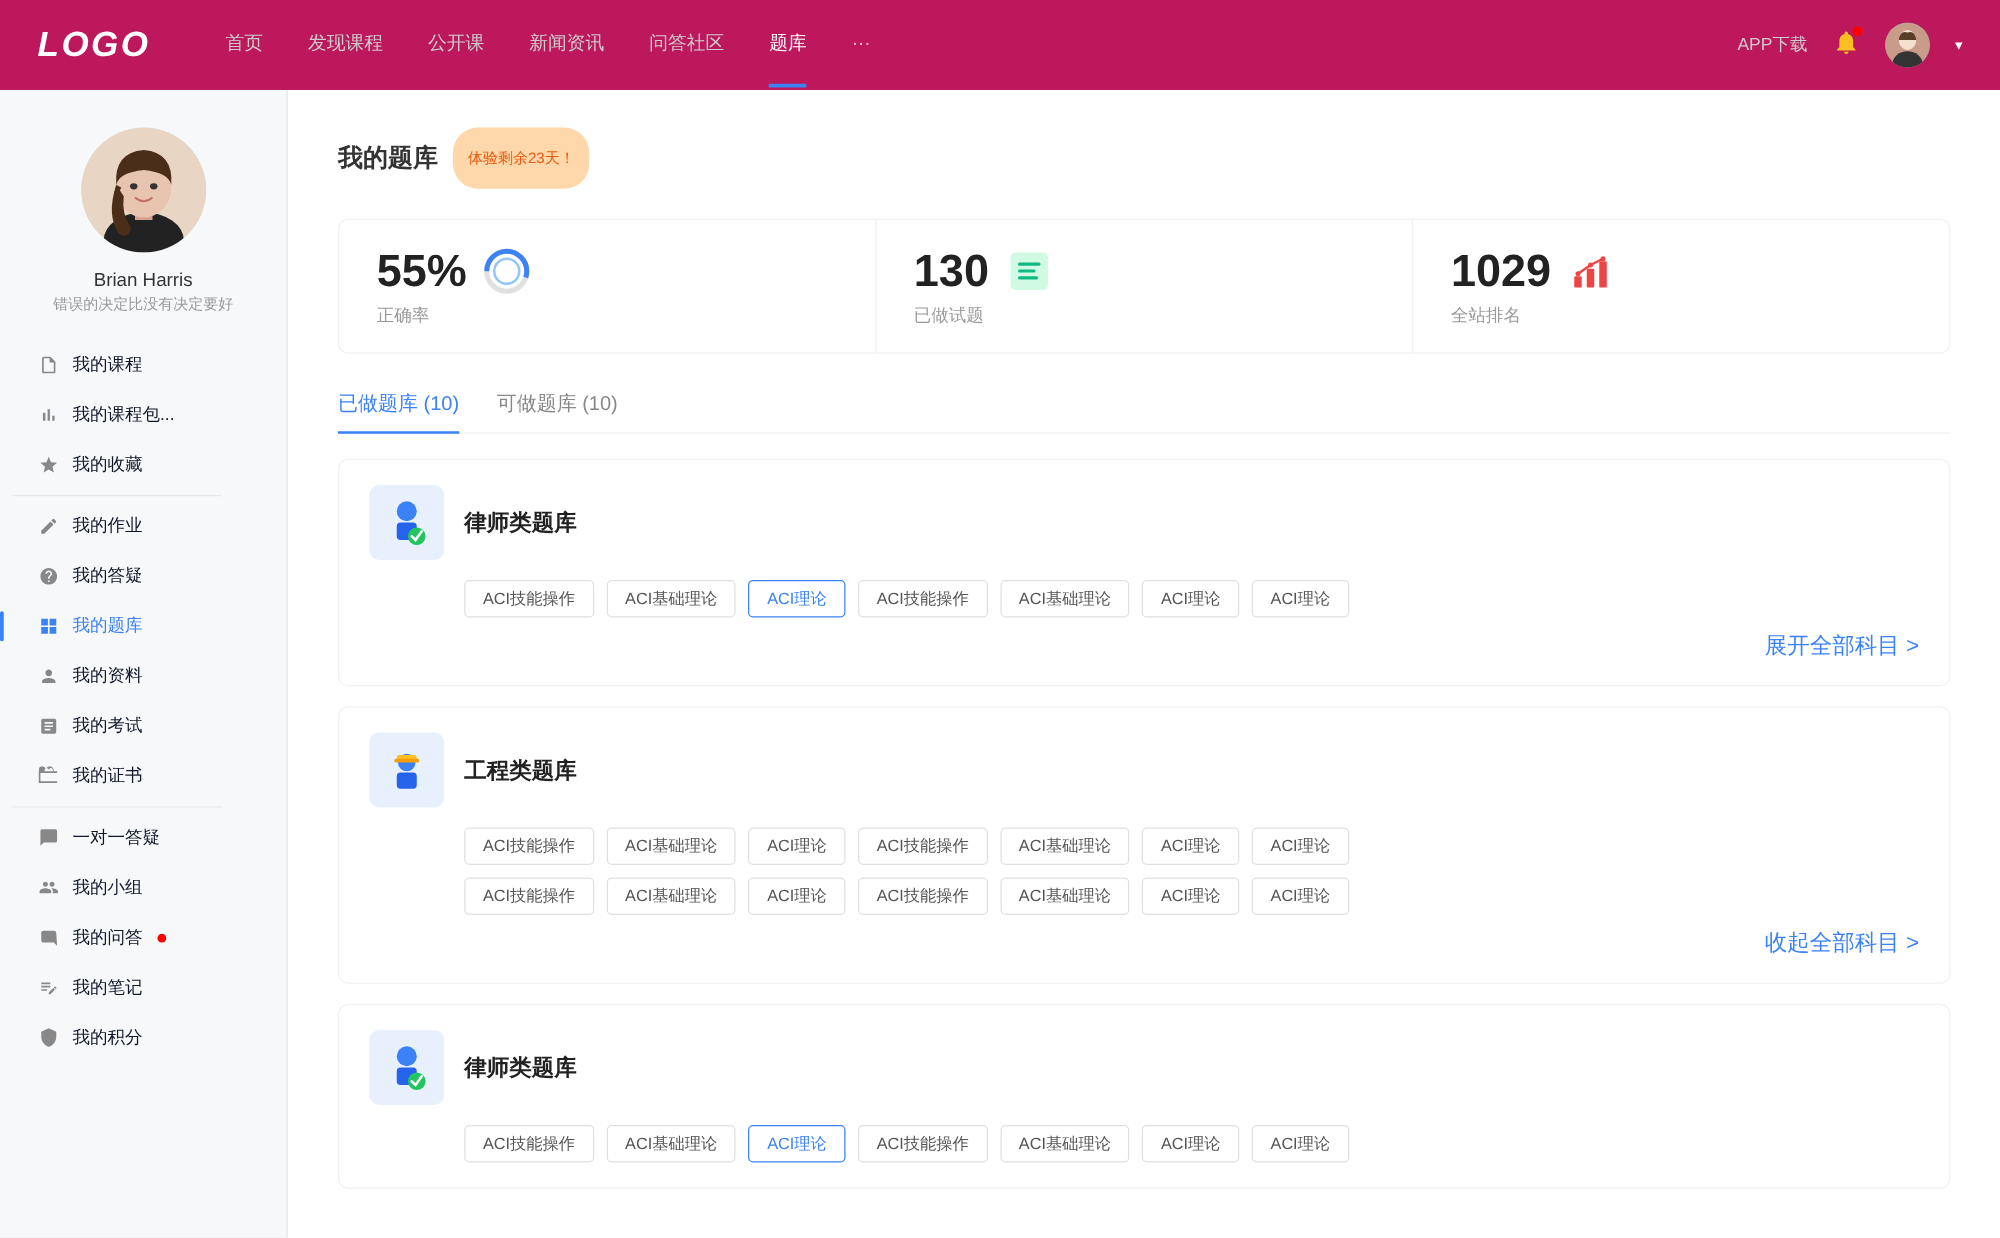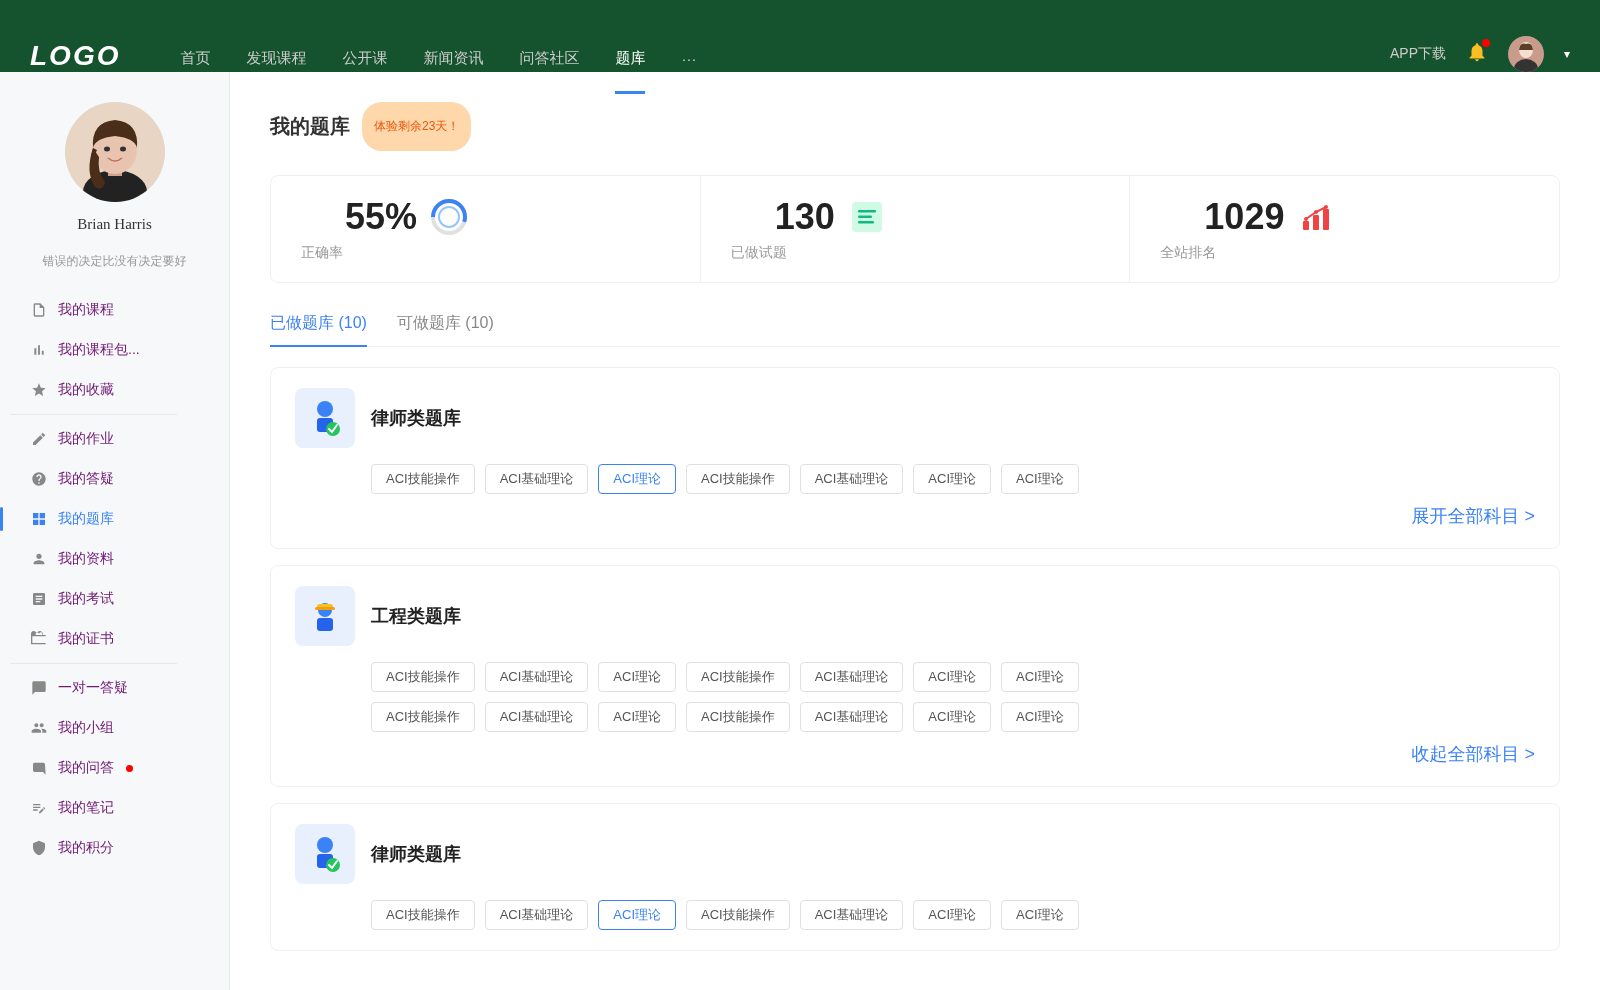--- a/index.html
+++ b/index.html
@@ -1,23 +1,23 @@
 <!DOCTYPE html>
 <html><head>
   <meta charset="utf-8">
   <style>
     * { margin: 0; padding: 0; box-sizing: border-box; }
     body { font-family: -apple-system, BlinkMacSystemFont, 'PingFang SC', 'Microsoft YaHei', sans-serif; background: #f0f2f5; width: 1600px; height: 990px; overflow: hidden; }
 
     
     .navbar {
-      background: #14532d;
+      background: #be185d;
       height: 72px;
       display: flex;
-      align-items: flex-end;
+      align-items: center;
       padding: 0 30px;
       color: white;
       position: relative;
       z-index: 10;
     }
     .navbar-logo {
       font-size: 28px;
       font-weight: 900;
       color: white;
       letter-spacing: 2px;
@@ -113,22 +113,21 @@
       background: #ddd;
       margin-bottom: 14px;
       display: flex;
       align-items: center;
       justify-content: center;
     }
     .sidebar-name {
       font-size: 15px;
       font-weight: 500;
       color: #333;
-      margin-bottom: 20px;
-      font-family: Liberation Serif, serif;
+      margin-bottom: 2px;
     }
     .sidebar-motto {
       font-size: 12px;
       color: #999;
       margin-bottom: 20px;
       text-align: center;
       padding: 0 20px;
     }
     .sidebar-divider {
       width: 80%;
@@ -139,21 +138,21 @@
     .sidebar-menu {
       width: 100%;
       padding: 0 10px;
     }
     .sidebar-menu-item {
       display: flex;
       align-items: center;
       gap: 10px;
       padding: 11px 20px;
       font-size: 14px;
-      color: #701a75;
+      color: #0f172a;
       cursor: pointer;
       border-radius: 4px;
       position: relative;
     }
     .sidebar-menu-item.active {
       color: #3b82f6;
       font-weight: 500;
     }
     .sidebar-menu-item.active::before {
       content: '';
@@ -232,21 +231,20 @@
     .stat-top {
       display: flex;
       align-items: center;
       gap: 12px;
       margin-bottom: 6px;
     }
     .stat-value {
       font-size: 36px;
       font-weight: 700;
       color: #222;
-      margin-left: 44px;
     }
     .stat-icon {
       width: 40px;
       height: 40px;
       display: flex;
       align-items: center;
       justify-content: center;
     }
     .stat-label {
       font-size: 14px;

